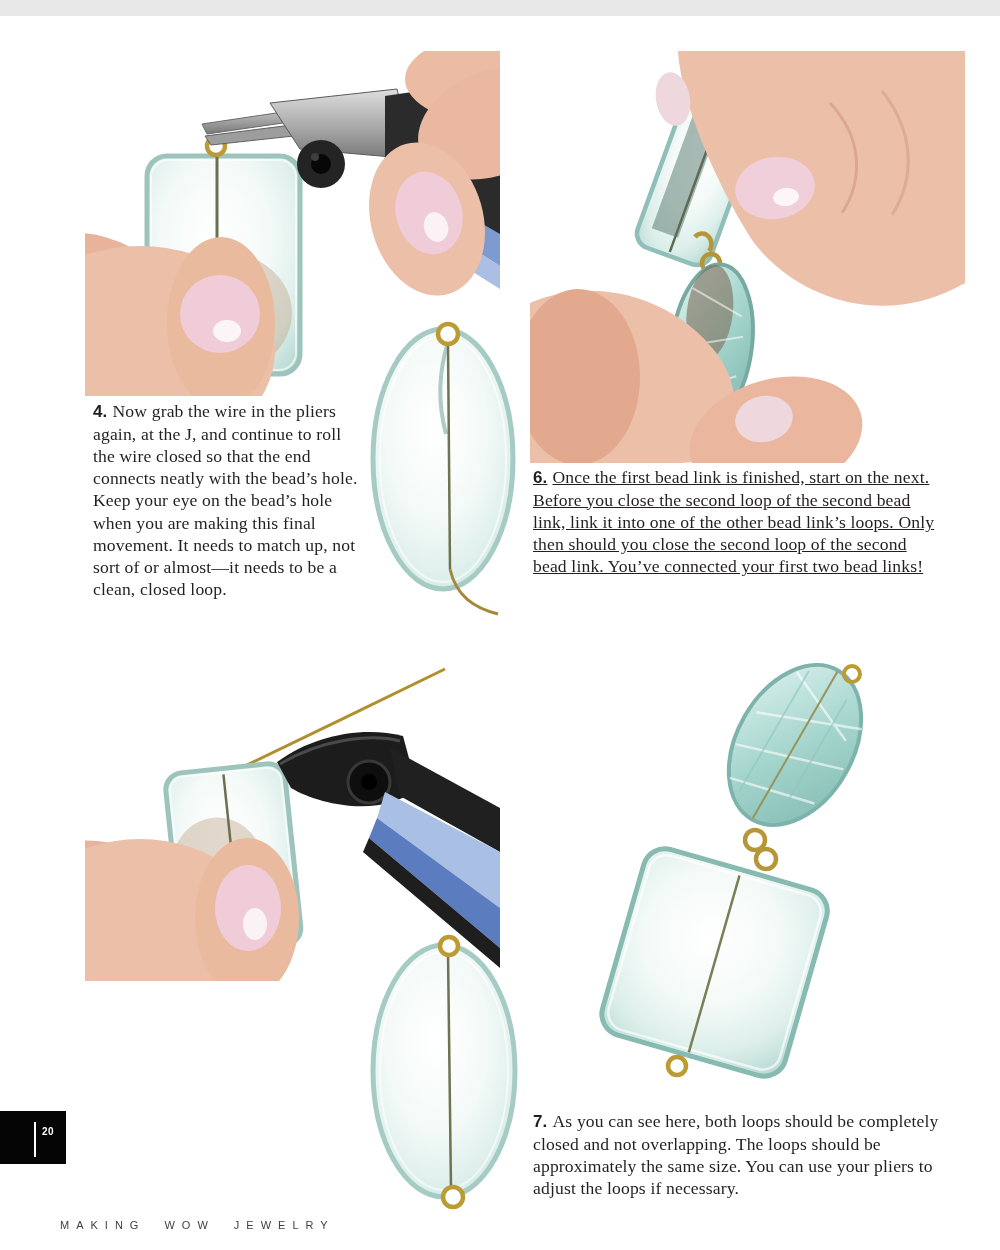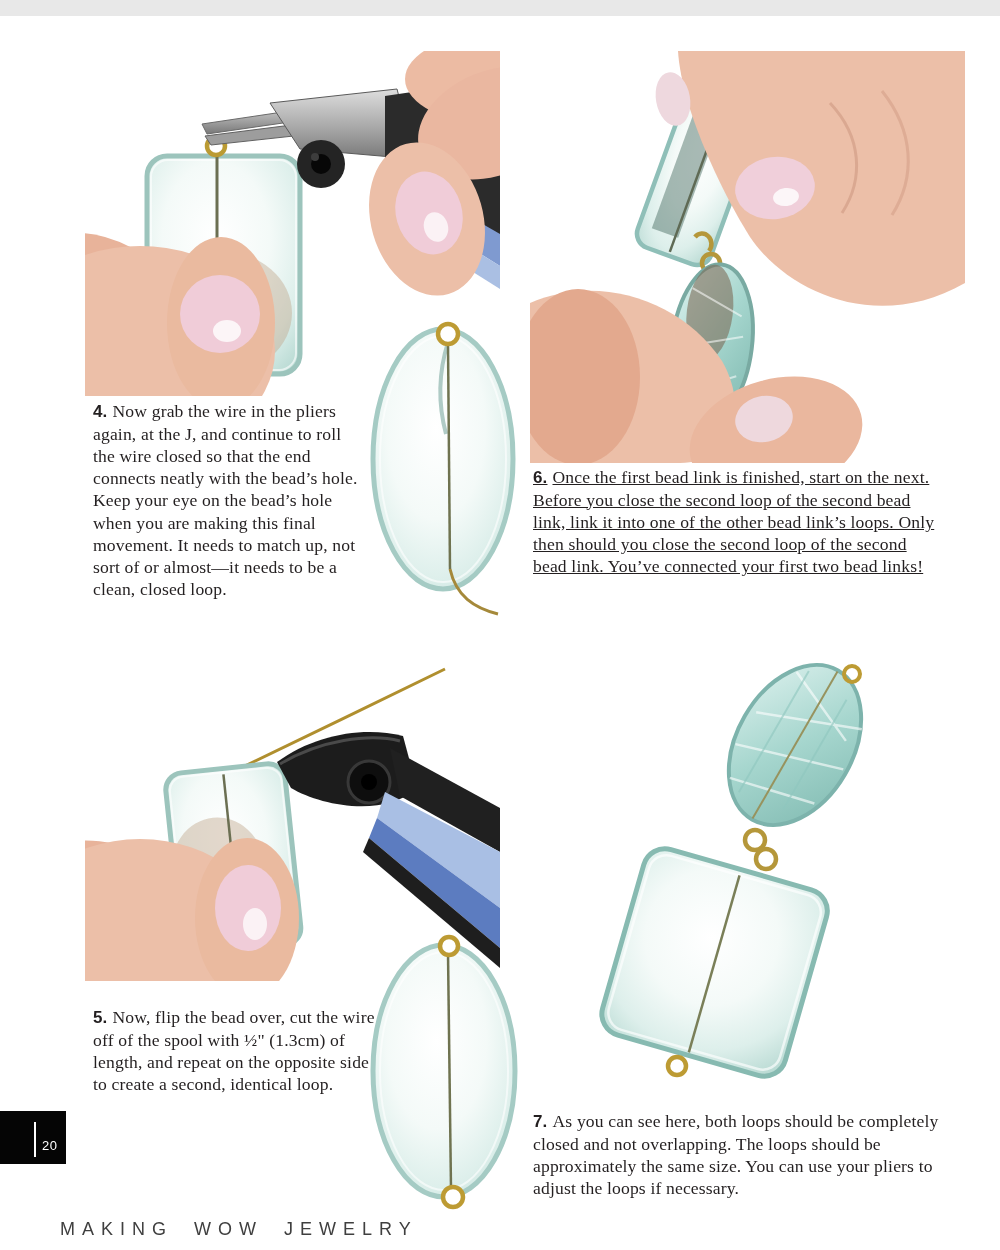--- a/index.html
+++ b/index.html
@@ -26,29 +26,29 @@
   }
   .badge{
     position:absolute;left:0;top:1095px;width:66px;height:53px;
     background:var(--badge-background,#000);
   }
   .badge .divider{
     position:absolute;left:34px;top:11px;width:2px;height:35px;
     background:var(--badge-text,#fff);
   }
   .badge .pnum{
-    position:absolute;left:42px;top:27px;
+    position:absolute;left:42px;top:15px;
     color:var(--badge-text,#fff);
     font-family:"Liberation Sans", sans-serif;
-    font-weight:400;font-size:13px;letter-spacing:.5px;
+    font-weight:700;font-size:10px;letter-spacing:.5px;
   }
   .footer{
     position:absolute;left:60px;top:1203px;
     font-family:"Liberation Sans", sans-serif;
-    font-size:18px;letter-spacing:7px;word-spacing:9px;
+    font-size:11px;letter-spacing:7px;word-spacing:9px;
     color:var(--footer-text,#404040);
   }
   .defs-holder{position:absolute;width:0;height:0;overflow:hidden;}
 </style>
 </head>
 <body>
 
 <svg class="defs-holder" aria-hidden="true">
   <defs>
     <radialGradient id="glass" cx="45%" cy="38%" r="78%">
@@ -232,21 +232,20 @@
         <line x1="150" y1="226" x2="150" y2="410" stroke="#7a7f58" stroke-width="2.5"></line>
       </g>
       <circle cx="112" cy="420" r="9" fill="none" stroke="#bd9b33" stroke-width="4.5"></circle>
     </svg>
   </div>
 
   <p class="step" style="left:93px;top:384px;width:272px;"><strong class="num">4.</strong><span>Now grab the wire in the pliers again, at the J, and continue to roll the wire closed so that the end connects neatly with the bead’s hole. Keep your eye on the bead’s hole when you are making this final movement. It needs to match up, not sort of or almost—it needs to be a clean, closed loop.</span></p>
 
   <p class="step" style="left:533px;top:450px;width:405px;text-decoration:underline;"><strong class="num">6.</strong><span>Once the first bead link is finished, start on the next. Before you close the second loop of the second bead link, link it into one of the other bead link’s loops. Only then should you close the second loop of the second bead link. You’ve connected your first two bead links!</span></p>
 
-  <p class="step" style="left:93px;top:990px;width:282px;"><strong class="num">5.</strong><span>Now, flip the bead over, cut the wire off of the spool with ½" (1.3cm) of length, and repeat on the opposite side to create a second, identical loop.</span></p>
 
   <p class="step" style="left:533px;top:1094px;width:412px;"><strong class="num">7.</strong><span>As you can see here, both loops should be completely closed and not overlapping. The loops should be approximately the same size. You can use your pliers to adjust the loops if necessary.</span></p>
 
   <div class="badge">
     <span class="divider"></span>
     <span class="pnum">20</span>
   </div>
 
   <div class="footer">MAKING WOW JEWELRY</div>
 

